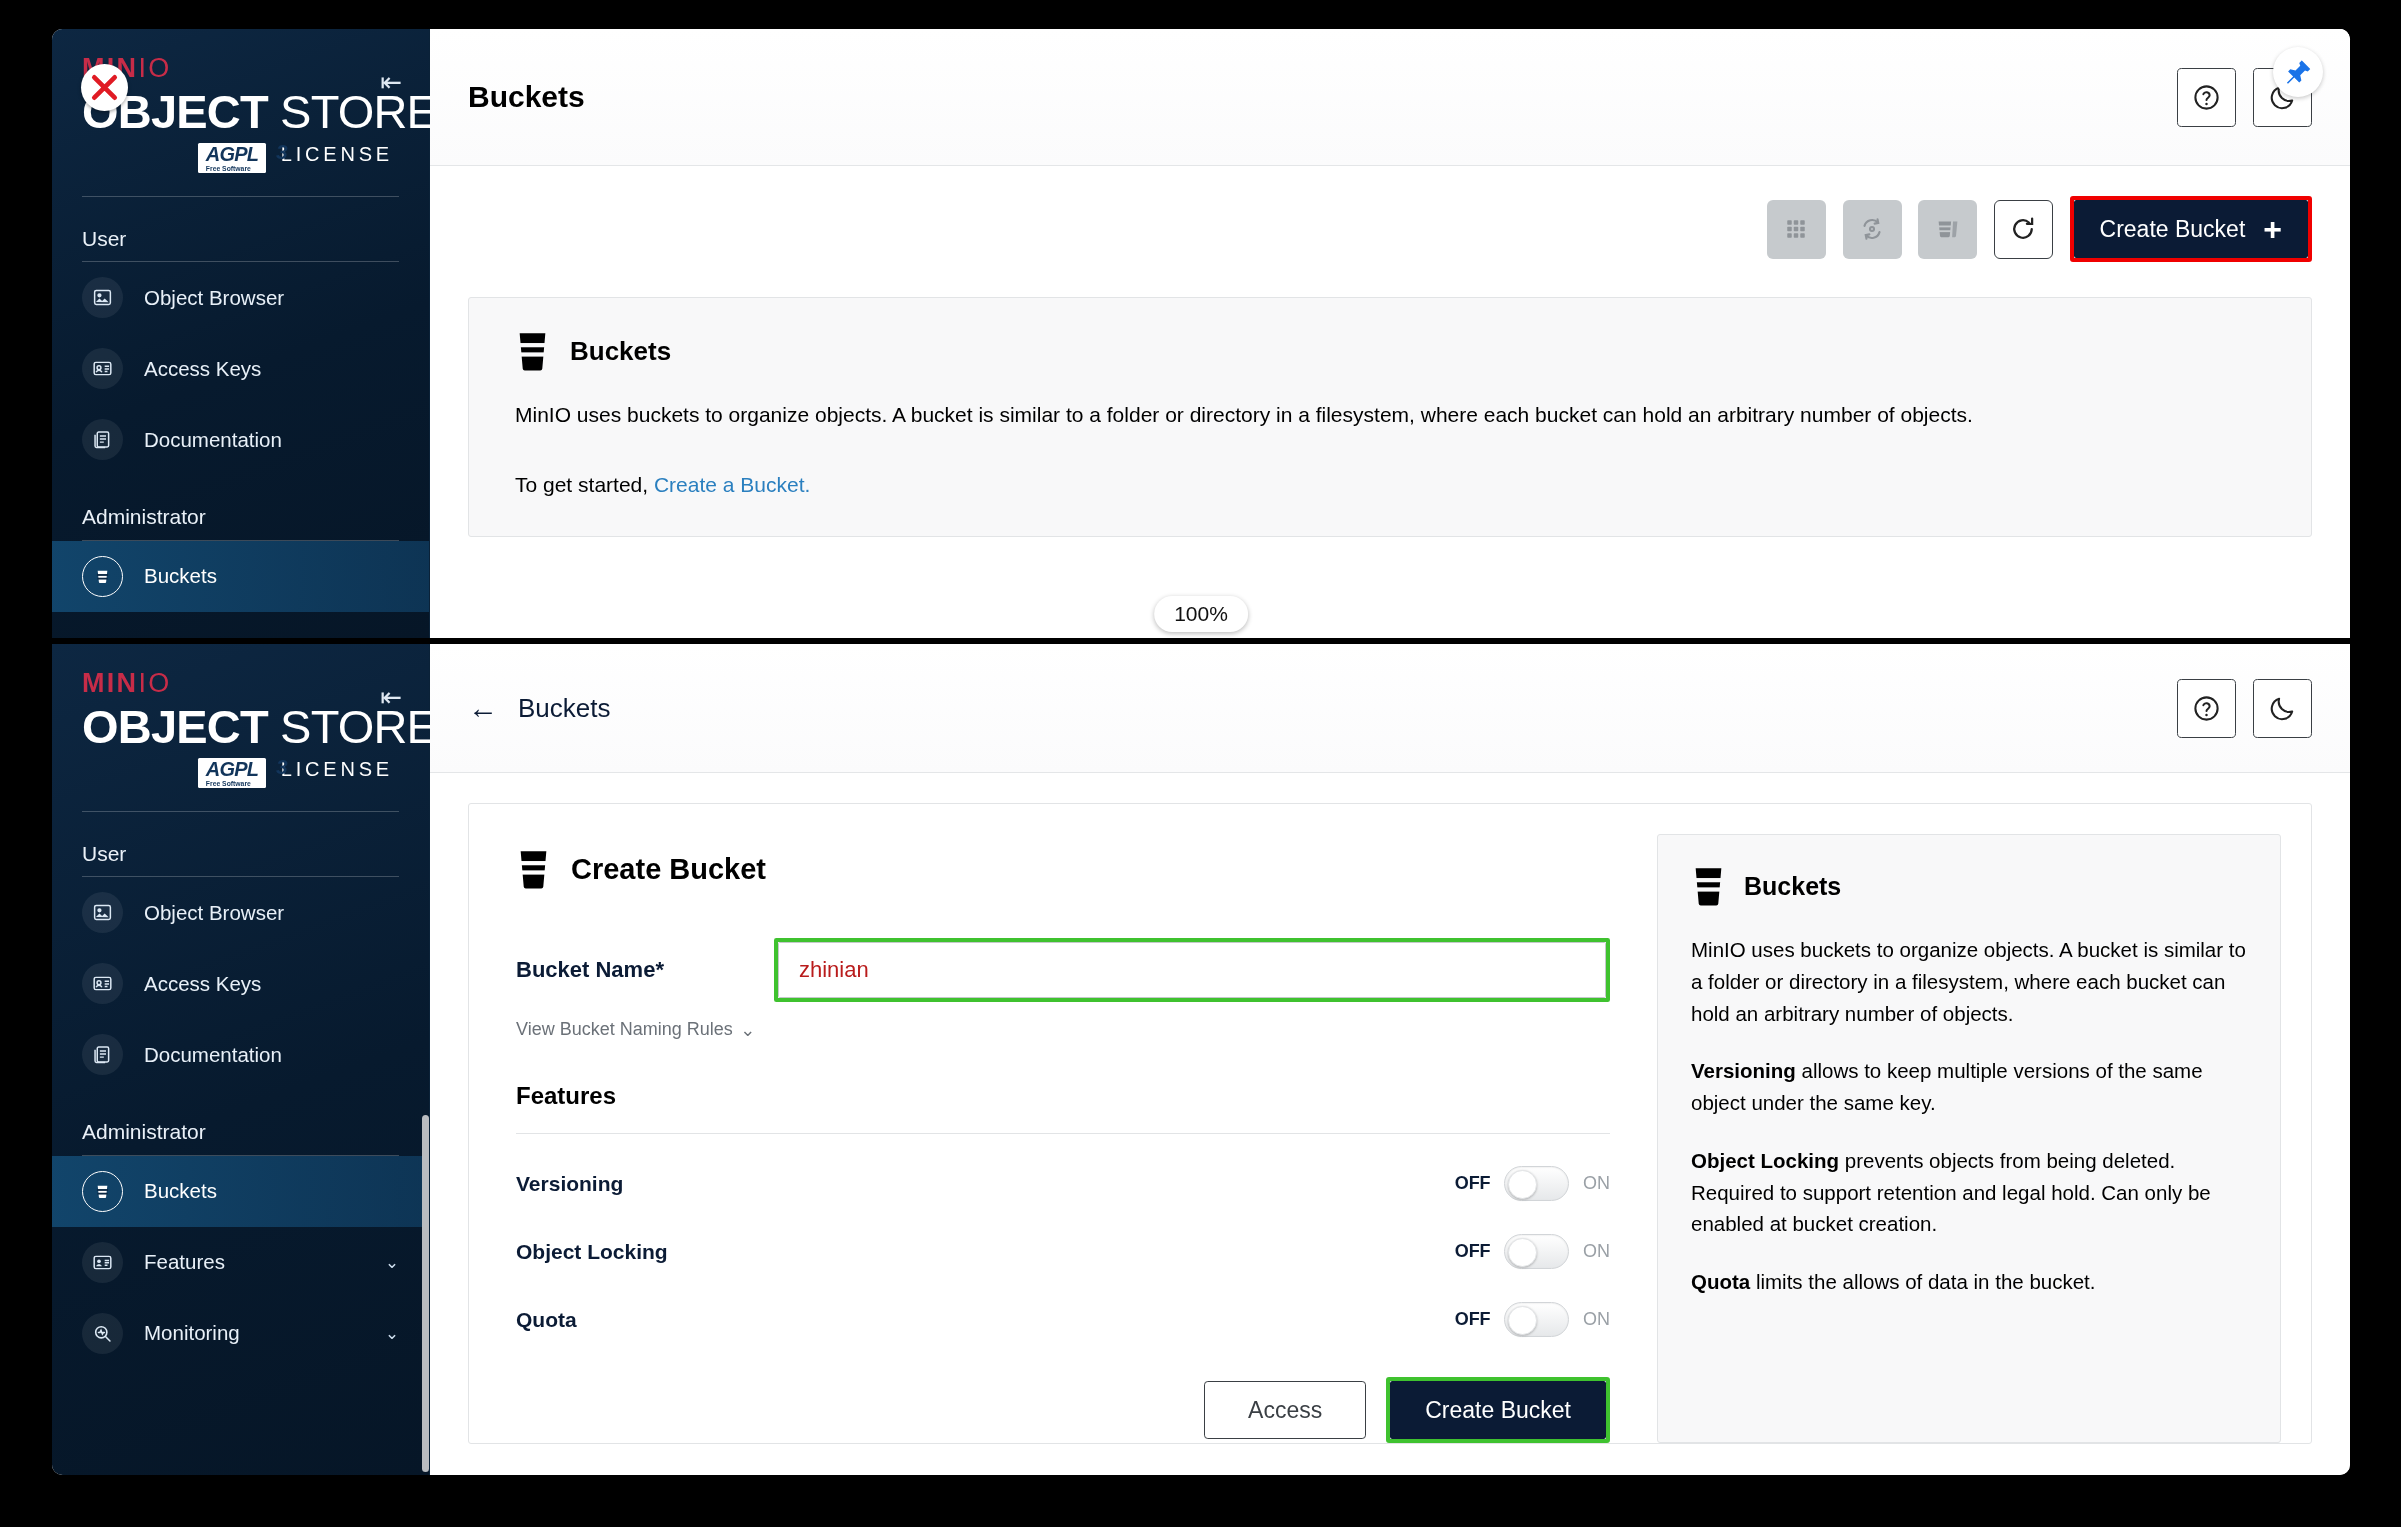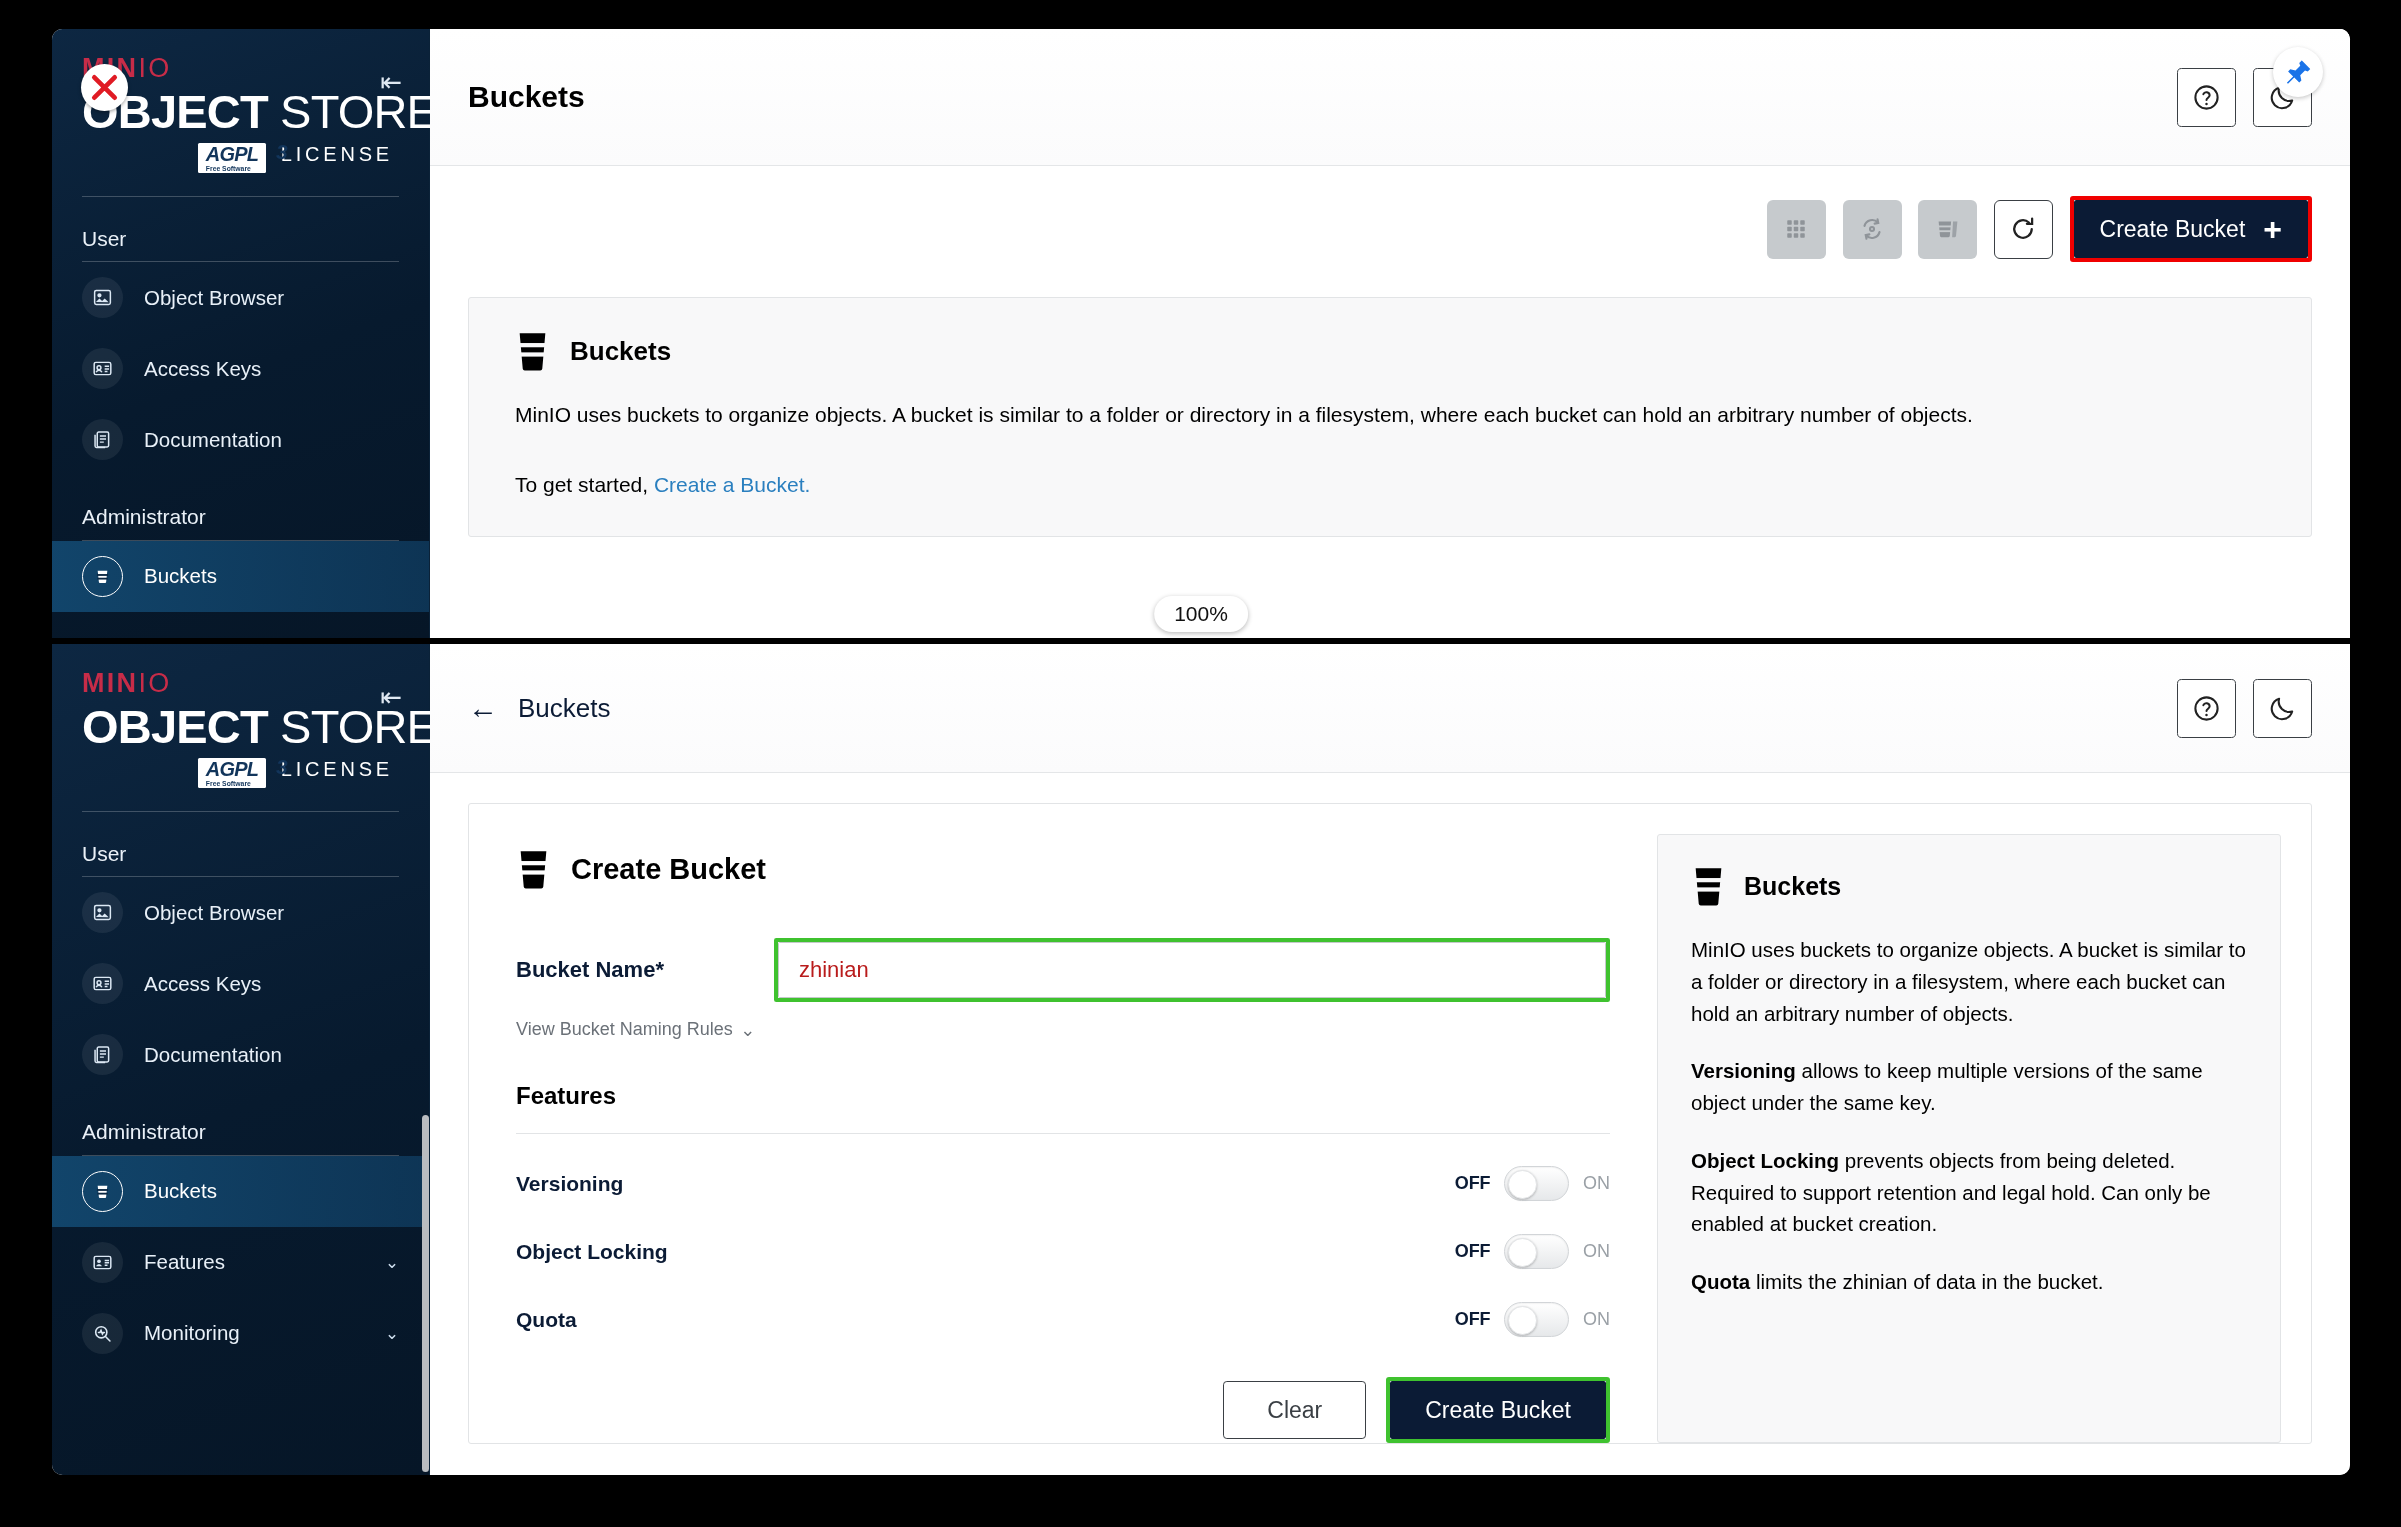--- a/index.html
+++ b/index.html
@@ -579,41 +579,41 @@
           <div class="toggle-row">
             <span class="toggle-name">Quota</span>
             <span class="toggle-off">OFF</span>
             <span class="switch">
                 <span class="knob"></span>
               </span>
             <span class="toggle-on">ON</span>
           </div>
 
           <div class="form-actions">
-            <button class="clear-btn">Clear</button>
+            <button class="clear-btn">Access</button>
             <div class="create2-wrap">
               <button class="create2-btn">Create Bucket</button>
             </div>
           </div>
         </div>
 
         <div class="helpcol">
           <div class="helpbox">
             <div class="help-head">
               <svg class="bucket-glyph" viewBox="0 0 24 28">
                   <path d="M3.2 1.5h17.6l-2.1 24.3a1.4 1.4 0 01-1.4 1.2H6.7a1.4 1.4 0 01-1.4-1.2L3.2 1.5z"></path>
                   <rect x="2" y="8.2" width="20" height="2.9" fill="#f8f8f9"></rect>
                   <rect x="2.6" y="14.6" width="18.8" height="2.9" fill="#f8f8f9"></rect>
                 </svg>
               <div class="help-title">Buckets</div>
             </div>
             <div class="help-p">MinIO uses buckets to organize objects. A bucket is similar to a folder or directory in a filesystem, where each bucket can hold an arbitrary number of objects.</div>
             <div class="help-p"><b>Versioning</b><span> allows to keep multiple versions of the same object under the same key.</span></div>
             <div class="help-p"><b>Object Locking</b><span> prevents objects from being deleted. Required to support retention and legal hold. Can only be enabled at bucket creation.</span></div>
-            <div class="help-p"><b>Quota</b><span> limits the zhinian of data in the bucket.</span></div>
+            <div class="help-p"><b>Quota</b><span> limits the allows of data in the bucket.</span></div>
           </div>
         </div>
       </div>
     </div>
   </div>
 
 </div>
 
 
 </body></html>

